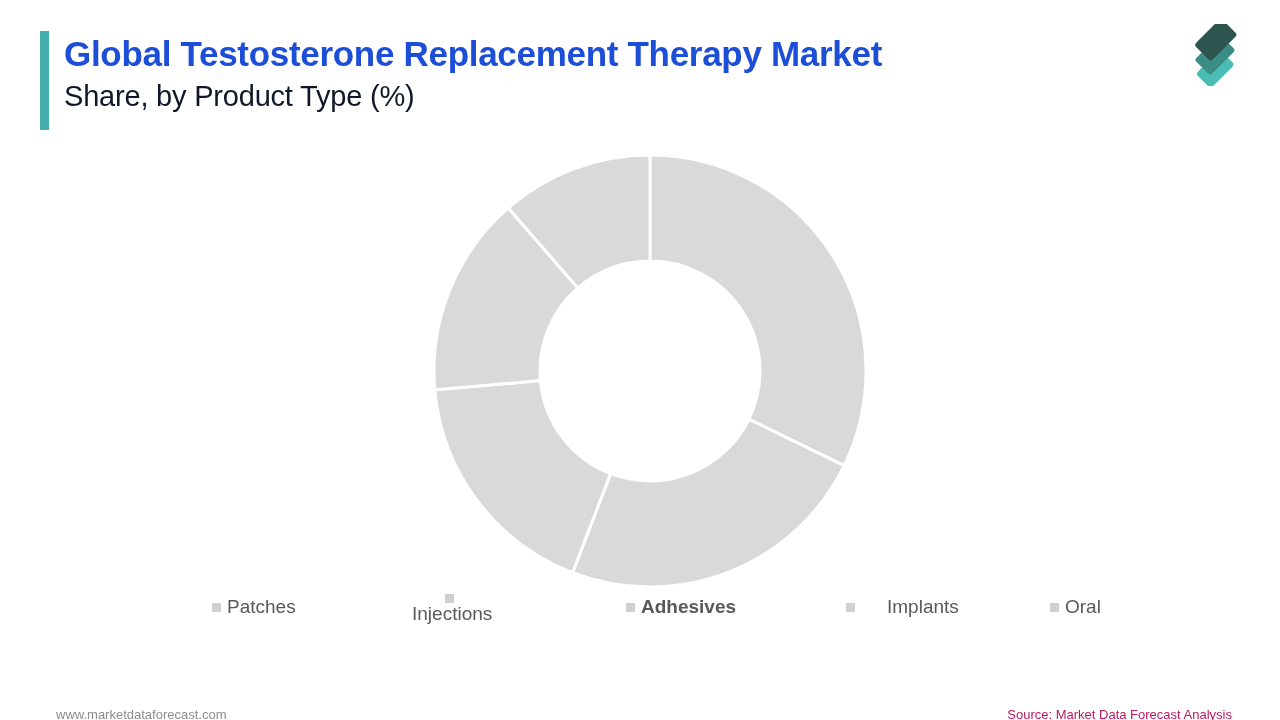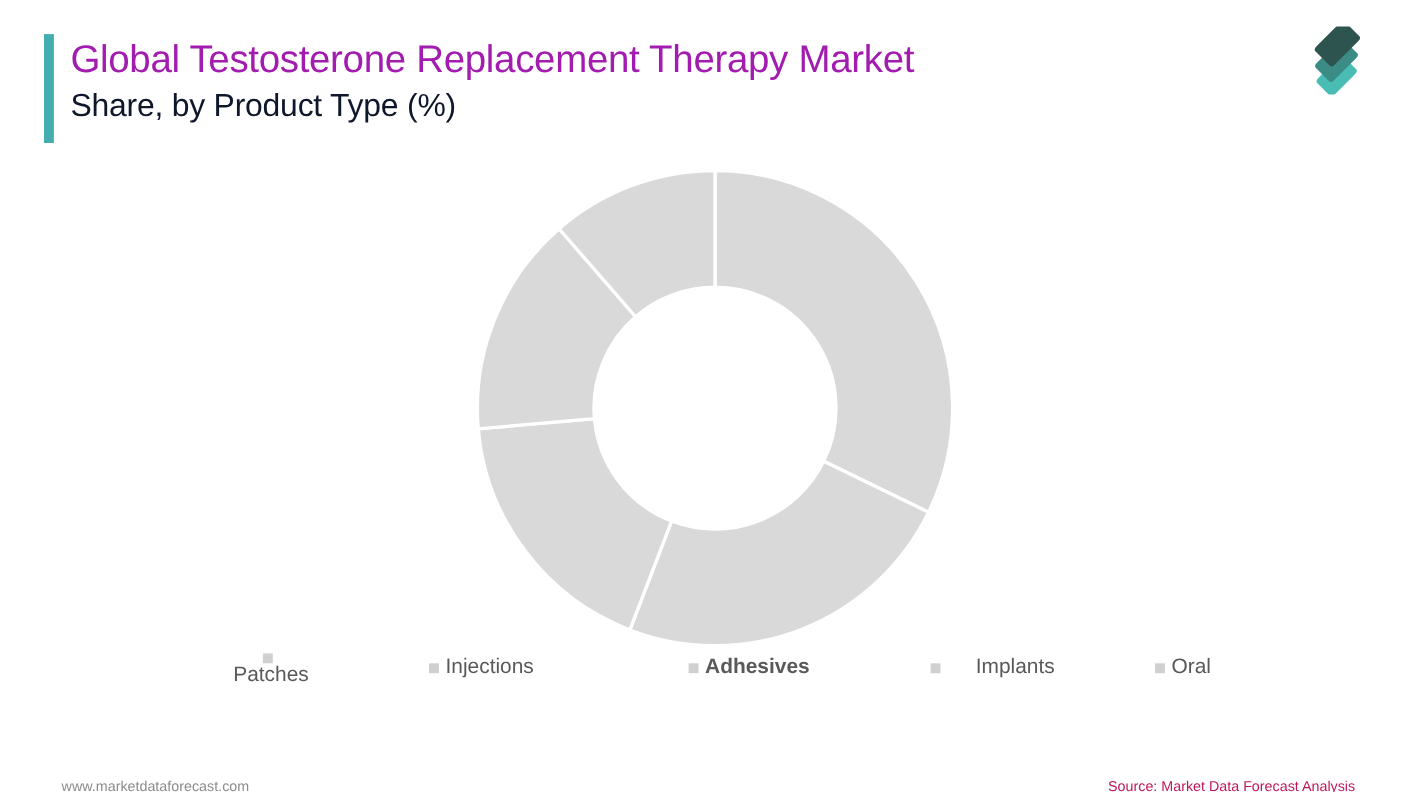--- a/index.html
+++ b/index.html
@@ -34,23 +34,23 @@
   }
   #title-block {
     position: absolute;
     left: 64px;
     top: 32px;
     width: 1080px;
   }
   #page-title {
     margin: 0;
     font-size: 35px;
-    font-weight: normal;
+    font-weight: bold;
     line-height: 44px;
-    color: #a21caf;
+    color: #1d4ed8;
     letter-spacing: -0.3px;
     white-space: nowrap;
   }
   #page-subtitle {
     margin: 0;
     font-size: 29px;
     font-weight: normal;
     line-height: 40px;
     color: #0f172a;
     letter-spacing: -0.2px;
@@ -167,25 +167,25 @@
         <path d="M 230 15 A 216 216 0 0 1 424.13951400062007 325.6881677064407 L 328.8673450929084 279.2208261467985 A 110 110 0 0 0 230 121 Z" fill="#d9d9d9" stroke="#ffffff" stroke-width="3"></path>
         <path d="M 424.13951400062007 325.6881677064407 A 216 216 0 0 1 152.59252289821512 432.65337212339557 L 190.57952555001697 333.6938469146922 A 110 110 0 0 0 328.8673450929084 279.2208261467985 Z" fill="#d9d9d9" stroke="#ffffff" stroke-width="3"></path>
         <path d="M 152.59252289821512 432.65337212339557 A 216 216 0 0 1 14.821945212182953 249.82564043349427 L 120.418583209908 240.58713170224246 A 110 110 0 0 0 190.57952555001697 333.6938469146922 Z" fill="#d9d9d9" stroke="#ffffff" stroke-width="3"></path>
         <path d="M 14.821945212182953 249.82564043349427 A 216 216 0 0 1 88.29124973805037 67.98273067188131 L 157.83350681104417 147.98194617549512 A 110 110 0 0 0 120.418583209908 240.58713170224246 Z" fill="#d9d9d9" stroke="#ffffff" stroke-width="3"></path>
         <path d="M 88.29124973805037 67.98273067188131 A 216 216 0 0 1 229.99999999999997 15 L 229.99999999999997 121 A 110 110 0 0 0 157.83350681104417 147.98194617549512 Z" fill="#d9d9d9" stroke="#ffffff" stroke-width="3"></path>
       </svg>
   </div>
 </div>
 
 <div id="legend">
-    <div class="legend-item" style="left: 212px; flex-direction: column;">
+    <div class="legend-item" style="left: 212px;">
       <span class="legend-marker" style="background: rgb(208, 208, 208);"></span>
       <span class="legend-label">Patches</span>
     </div>
-    <div class="legend-item" style="left: 390px;">
+    <div class="legend-item" style="left: 412px; flex-direction: column;">
       <span class="legend-marker" style="background: rgb(208, 208, 208);"></span>
       <span class="legend-label">Injections</span>
     </div>
     <div class="legend-item" style="left: 626px; font-weight: bold;">
       <span class="legend-marker" style="background: rgb(208, 208, 208);"></span>
       <span class="legend-label">Adhesives</span>
     </div>
     <div class="legend-item" style="left: 846px; gap: 26px;">
       <span class="legend-marker" style="background: rgb(208, 208, 208);"></span>
       <span class="legend-label">Implants</span>

